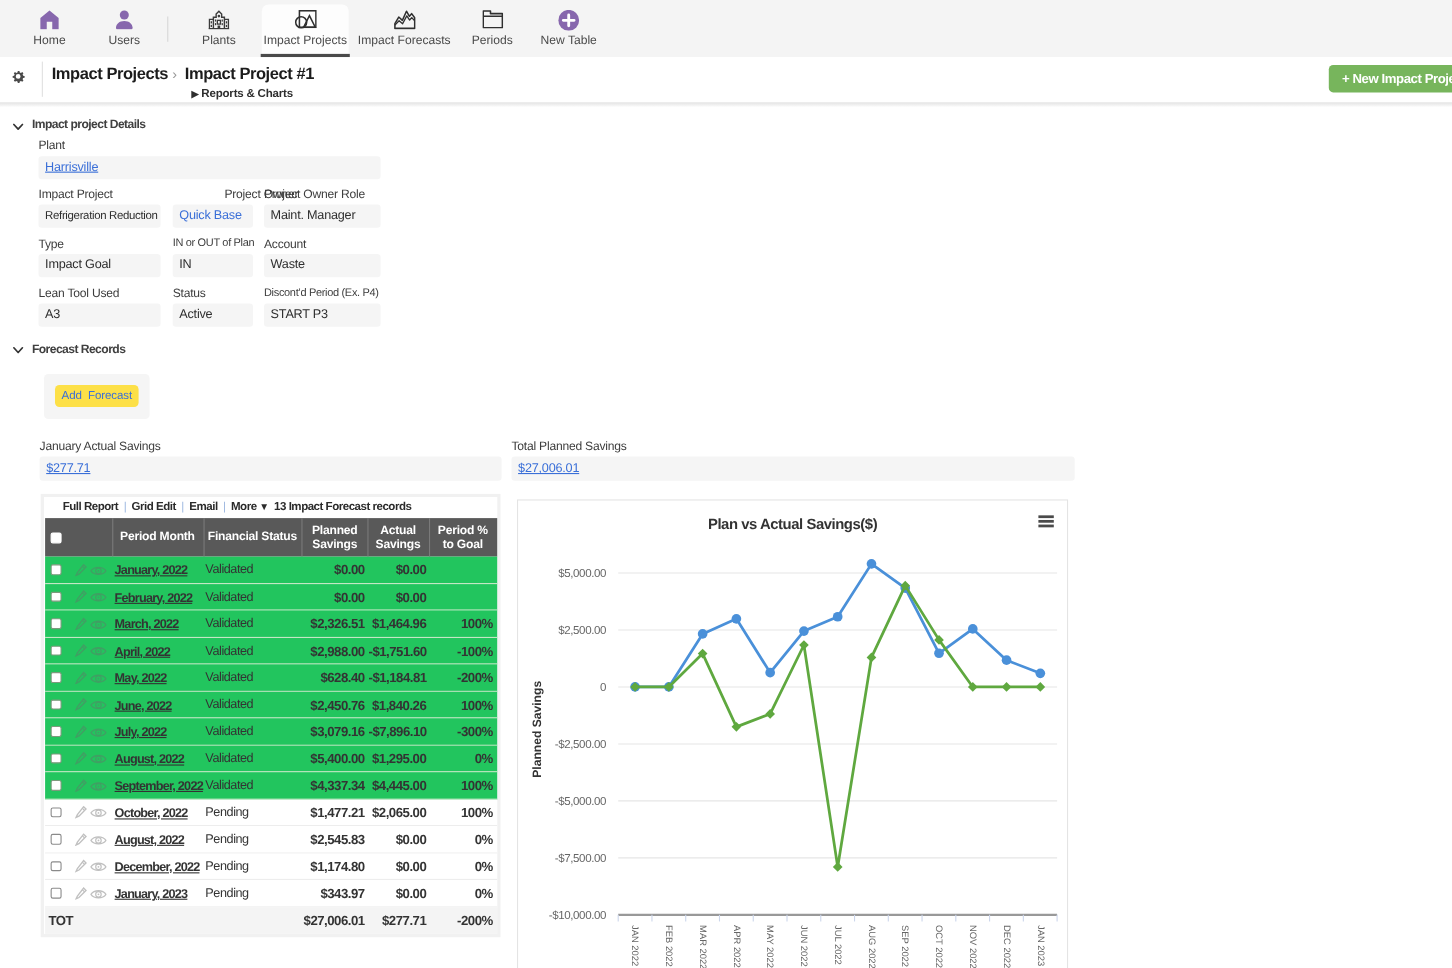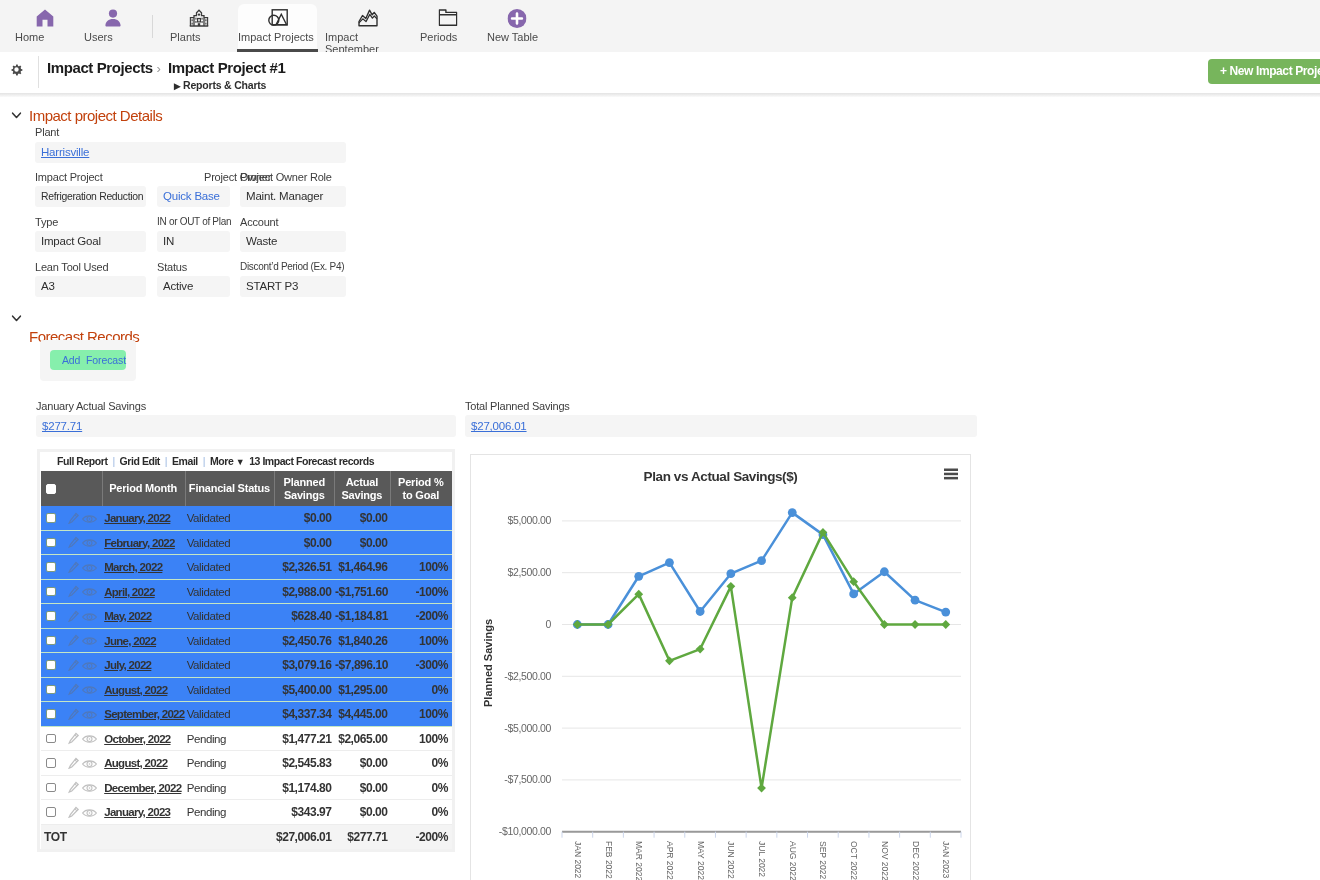--- a/index.html
+++ b/index.html
@@ -2,54 +2,54 @@
 <html><head>
 <meta charset="utf-8">
 <style>
 * { margin:0; padding:0; box-sizing:border-box; }
 html,body { width:1320px; height:880px; overflow:hidden; background:#fff;
   font-family:"Liberation Sans", sans-serif; position:relative; }
 .abs { position:absolute; }
 
 
 #nav { position:absolute; left:0; top:0; width:1320px; height:52px; background:#f4f4f4; }
-.navitem { position:absolute; top:0; height:52px; text-align:left; }
+.navitem { position:absolute; top:0; height:52px; text-align:center; }
 .navitem .ic { position:absolute; top:9px; left:50%; transform:translateX(-50%); }
 .navitem .lb { position:absolute; top:31px; width:100%; font-size:11px; color:#4a4a4a; }
 #tab { position:absolute; left:238px; top:4px; width:79px; height:48px; background:#fdfdfd; border-radius:6px 6px 0 0; }
 #tabline { position:absolute; left:237px; top:48.5px; width:81px; height:3px; background:#4a4a4a; }
 #navsep { position:absolute; left:152px; top:15px; width:1px; height:23px; background:#d8d8d8; }
 
 
 #crumb { position:absolute; left:0; top:52px; width:1320px; height:41px; background:#fff; }
 #crumbshadow { position:absolute; left:0; top:93px; width:1320px; height:4px;
   background:linear-gradient(#e3e3e3,#fafafa); }
 #crumbsep { position:absolute; left:38px; top:4px; width:1px; height:32px; background:#e0e0e0; }
 #newbtn { position:absolute; left:1208px; top:7px; width:165px; height:25px; background:#77b55c;
   border-radius:4px; color:#fff; font-size:12px; letter-spacing:-0.4px; font-weight:bold; line-height:25px; padding-left:12px; }
 
 
 .flabel { position:absolute; font-size:11px; letter-spacing:-0.2px; color:#3d3d3d; white-space:nowrap; }
 .fbox { position:absolute; height:21px; background:#f5f5f5; border-radius:3px;
   font-size:11.5px; letter-spacing:-0.2px; color:#2e2e2e; line-height:21px; padding-left:6px; white-space:nowrap; overflow:hidden; }
 a.blue { color:#3a6fd8; text-decoration:underline; }
 a.blue2 { color:#3a6fd8; text-decoration:none; }
-.sechead { position:absolute; font-size:15px; letter-spacing:-0.5px; font-weight:normal; color:#c2410c; }
+.sechead { position:absolute; font-size:11px; letter-spacing:-0.5px; font-weight:bold; color:#404040; }
 
 
 #tcard { position:absolute; left:37px; top:449px; width:418px; height:403px;
   background:#fff; border:3px solid #f1f1f1; }
 #toolbar { position:absolute; left:40px; top:452px; width:412px; height:19px; background:#fff;
   font-size:10.5px; letter-spacing:-0.45px; font-weight:bold; color:#2b2b2b; white-space:nowrap; }
 #thead { position:absolute; left:41px; top:471px; width:411px; height:35px; background:#595959; }
 .th { position:absolute; color:#fff; font-size:11px; letter-spacing:-0.2px; font-weight:bold; text-align:center; top:0; height:35px;
   display:flex; align-items:center; justify-content:center; line-height:12.5px; }
 .thsep { position:absolute; top:0; width:1px; height:35px; background:#7a7a7a; }
 .row { position:absolute; left:41px; width:411px; height:24.5px; }
-.grn { background:#3b82f6; border-bottom:1px solid #c4e6c4; }
+.grn { background:#22c55e; border-bottom:1px solid #c4e6c4; }
 .wht { background:#fff; border-bottom:1px solid #ededed; }
 .cell { position:absolute; top:0; height:24.5px; line-height:24.5px; font-size:12px; letter-spacing:-0.4px; color:#333; white-space:nowrap; }
 .num { font-weight:bold; text-align:right; letter-spacing:-0.45px; }
 .cbx { position:absolute; left:5px; top:7px; width:9.5px; height:9.5px; background:#fff;
   border:1.5px solid #8a8a8a; border-radius:2px; }
 .grn .cbx { border-color:#7d9a7d; }
 a.mon { color:#333; font-weight:bold; text-decoration:underline; letter-spacing:-0.7px; font-size:11.5px; }
 #totrow { position:absolute; left:41px; top:824.5px; width:411px; height:24.5px; background:#f4f4f4; }
 
 
@@ -111,21 +111,21 @@
     </svg>
     <div class="lb">Impact Projects</div>
   </div>
   <div class="navitem" style="left:325px;width:85px;">
     <svg class="ic" width="20" height="18" viewBox="0 0 20 18">
       <g fill="none" stroke="#2f2f2f" stroke-width="1.4" stroke-linejoin="round">
         <path d="M1 16.8 L1 12.5 L4.5 6.5 L7.8 9.5 L11.5 1.2 L14.2 5.8 L16.2 3.4 L19 7.2 L19 16.8 Z"></path>
         <path d="M1 13.8 L4.8 9.8 L8 12.6 L11.8 5.4 L14.4 9.2 L16.3 7 L19 9.8" stroke-width="1.2"></path>
       </g>
     </svg>
-    <div class="lb">Impact September</div>
+    <div class="lb">Impact Forecasts</div>
   </div>
   <div class="navitem" style="left:420px;width:55px;">
     <svg class="ic" width="19" height="17" viewBox="0 0 19 17">
       <g fill="none" stroke="#2f2f2f" stroke-width="1.4" stroke-linejoin="round">
         <path d="M0.8 16.2 L0.8 1 L7.4 1 L7.4 3.4 L18.2 3.4 L18.2 16.2 Z"></path>
         <path d="M0.8 5.8 L18.2 5.8"></path>
       </g>
     </svg>
     <div class="lb">Periods</div>
   </div>
@@ -173,23 +173,23 @@
 <div class="flabel" style="left:35px;top:261px;">Lean Tool Used</div>
 <div class="flabel" style="left:157px;top:261px;">Status</div>
 <div class="flabel" style="left:240px;top:261px;font-size:10px;letter-spacing:-0.3px;">Discont’d Period (Ex. P4)</div>
 <div class="fbox" style="left:35px;top:276px;width:111px;">A3</div>
 <div class="fbox" style="left:157px;top:276px;width:73px;">Active</div>
 <div class="fbox" style="left:240px;top:276px;width:106px;">START P3</div>
 
 <svg class="abs" style="left:11px;top:315px;" width="11" height="7" viewBox="0 0 13 9">
     <path d="M1.5 1.5 L6.5 7 L11.5 1.5" fill="none" stroke="#333" stroke-width="2" stroke-linecap="round" stroke-linejoin="round"></path>
   </svg>
-<div class="sechead" style="left:29px;top:328px;">Forecast Records</div>
+<div class="sechead" style="left:29px;top:312px;">Forecast Records</div>
 <div class="abs" style="left:40px;top:340px;width:96px;height:41px;background:#f5f5f5;border-radius:4px;"></div>
-<div class="abs" style="left:50px;top:350px;width:76px;height:20px;background:#86efac;border-radius:4px;text-align:right;line-height:20px;font-size:10.5px;letter-spacing:-0.1px;color:#3a6fd8;">Add&nbsp; Forecast</div>
+<div class="abs" style="left:50px;top:350px;width:76px;height:20px;background:#fde047;border-radius:4px;text-align:center;line-height:20px;font-size:10.5px;letter-spacing:-0.1px;color:#3a6fd8;">Add&nbsp; Forecast</div>
 
 <div class="flabel" style="left:36px;top:400px;">January Actual Savings</div>
 <div class="fbox" style="left:36px;top:415px;width:420px;height:22px;line-height:22px;"><a class="blue" href="#">$277.71</a></div>
 <div class="flabel" style="left:465px;top:400px;">Total Planned Savings</div>
 <div class="fbox" style="left:465px;top:415px;width:512px;height:22px;line-height:22px;"><a class="blue" href="#">$27,006.01</a></div>
 
 <div id="tcard"></div>
 <div id="toolbar">
   <span style="position:absolute;left:17px;top:3px;">Full Report <span style="color:#9db8e0;font-weight:normal;">&nbsp;|&nbsp;</span> Grid Edit <span style="color:#9db8e0;font-weight:normal;">&nbsp;|&nbsp;</span> Email <span style="color:#9db8e0;font-weight:normal;">&nbsp;|&nbsp;</span> More <span style="font-size:9px;">▼</span>&nbsp; 13 Impact Forecast records</span>
 </div>

